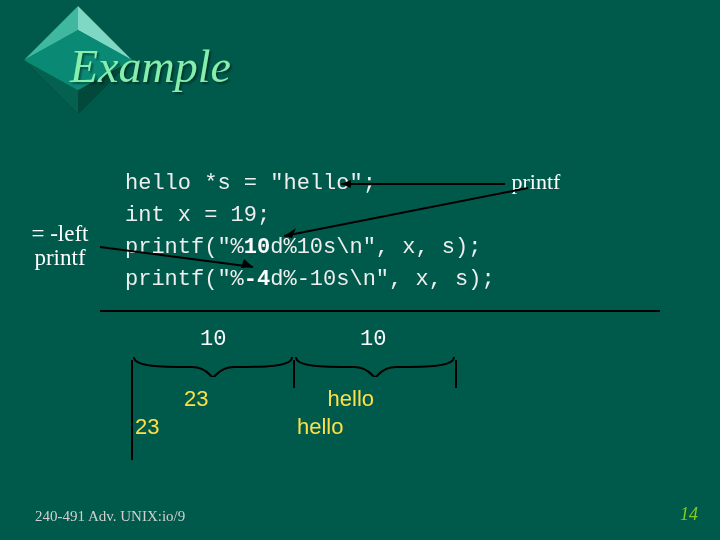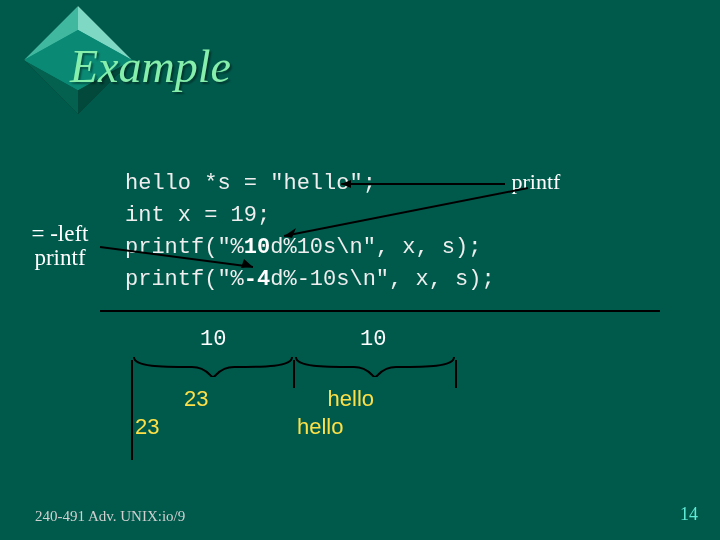--- a/index.html
+++ b/index.html
@@ -94,21 +94,22 @@
     bottom: 15px;
     font-size: 15px;
     color: #d0d0d0;
     margin-left: 27px;
   }
   .footer-right {
     position: absolute;
     right: 22px;
     bottom: 15px;
     font-size: 18px;
-    color: #5eead4;
+    color: #84cc16;
+    font-style: italic;
   }
 </style>
 </head>
 <body>
 
 <div class="diamond">
   <svg width="120" height="120" viewBox="0 0 120 120">
     <polygon points="60,6 114,60 60,114 6,60" fill="#0a8a75" stroke="#034638" stroke-width="1"></polygon>
     <polygon points="60,6 114,60 60,30" fill="#7fd8c4"></polygon>
     <polygon points="60,6 6,60 60,30" fill="#3fb89f"></polygon>

